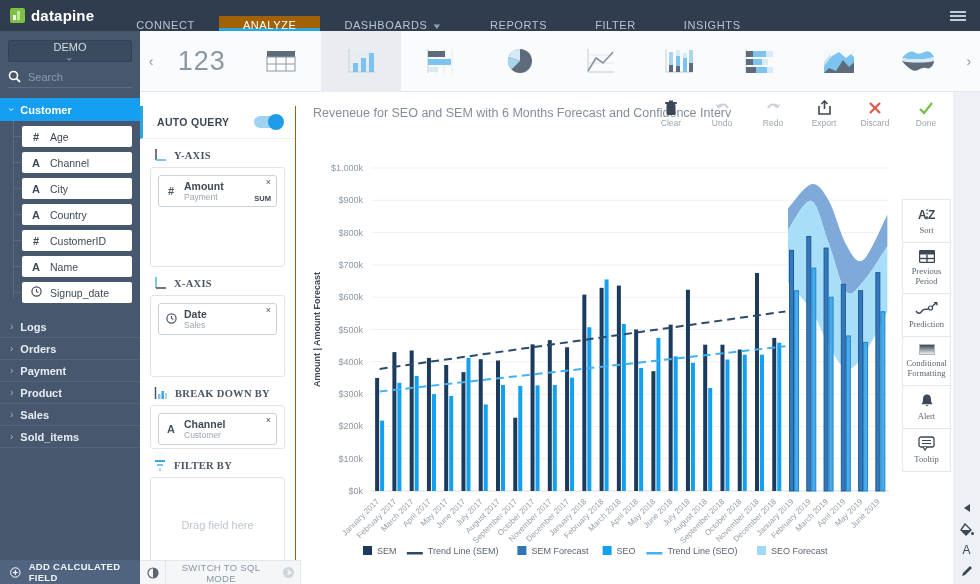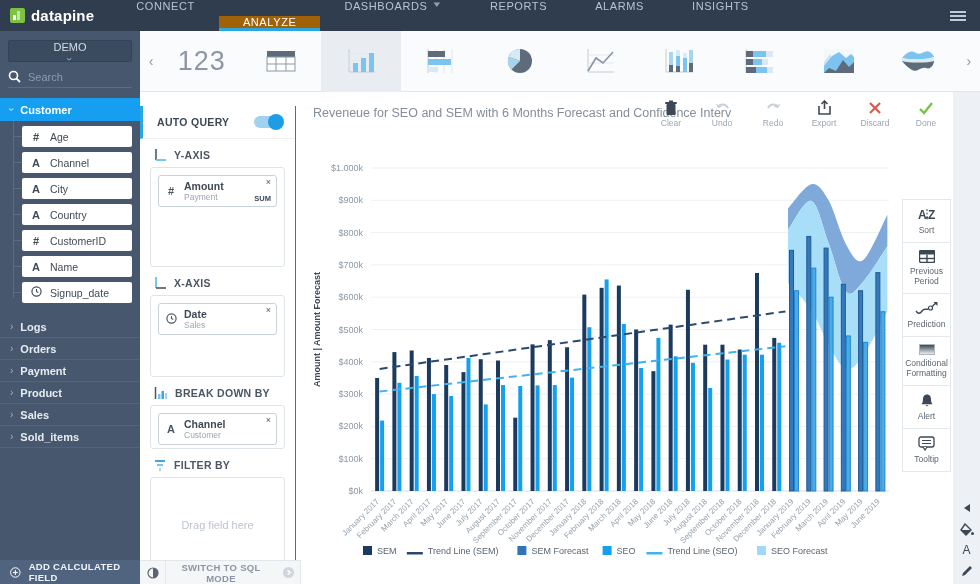--- a/index.html
+++ b/index.html
@@ -8,21 +8,21 @@
 
   
   .nav { position:absolute; left:0; top:0; width:980px; height:31px; background:#303d4e; display:flex; align-items:stretch; z-index:10; }
   .brand { display:flex; align-items:center; gap:6px; padding:0 18px 0 10px; }
   .brand-icon { width:15px; height:15px; background:#7dc243; border-radius:2px; position:relative; }
   .brand-icon span { position:absolute; bottom:3px; background:#fff; width:3px; }
   .brand-icon .b1 { left:3px; height:5px; }
   .brand-icon .b2 { left:7px; height:9px; background:#c6e3a4; }
   .brand-name { color:#fff; font-size:15px; font-weight:700; letter-spacing:.2px; }
   .nav-items { display:flex; align-items:stretch; flex:1; }
-  .nav-item { display:flex; align-items:flex-start; padding:0 24px; color:#b9c4cf; font-size:11px; letter-spacing:.6px; cursor:pointer; position:relative; }
+  .nav-item { display:flex; align-items:flex-end; padding:0 24px; color:#b9c4cf; font-size:11px; letter-spacing:.6px; cursor:pointer; position:relative; }
   .nav-item.active { background:#a16207; color:#fff; box-shadow:inset 0 -3px 0 #2aa7e0;margin-top:16px; }
   .nav-item .dd { margin-left:6px; font-size:8px; color:#8fa0b0; transform:scaleX(1.4); }
   .hamburger { display:flex; flex-direction:column; justify-content:center; gap:2px; padding:0 14px; cursor:pointer; }
   .hamburger i { display:block; width:16px; height:2px; background:#c2ccd6; }
 
   
   .sidebar { position:absolute; left:0; top:31px; width:140px; height:553px; background:#47586e; }
   .ds-select { margin:9px 8px 0 8px; height:22px; background:#3a4a5f; border:1px solid #324258; border-radius:2px; display:flex; align-items:center; justify-content:space-between; padding:0 8px; color:#d4dde6; font-size:11px; cursor:pointer;flex-direction:column; }
   .ds-select .chev { color:#8fa3b8; font-size:11px; display:inline-block; transform:rotate(90deg); }
   .search-row { margin:8px 8px 10px 8px; display:flex; align-items:flex-end; gap:7px; border-bottom:1px solid #5c6d83; padding-bottom:4px; }
@@ -47,53 +47,53 @@
   .pk-item { flex:1; height:61px; display:flex; align-items:center; justify-content:center; cursor:pointer; }
   .pk-item.selected { background:#e9edf2; }
   .pk-num { font-size:27px; color:#8a97a6; letter-spacing:1px; }
 
   
   .qpanel { position:absolute; left:140px; top:106px; width:156px; height:468px; background:#fff; border-right:1px solid #a16207; }
   .aq-row { height:33px; display:flex; align-items:center; justify-content:space-between; padding:0 12px 0 14px; border-left:3px solid #2aa7e0; border-bottom:1px solid #eef1f4; }
   .aq-label { font-size:10.5px; font-weight:700; color:#3c4855; letter-spacing:.3px; }
   .toggle { width:29px; height:12px; background:#9fd2f1; border-radius:7px; position:relative; cursor:pointer; }
   .toggle .knob { position:absolute; right:-1px; top:-2px; width:16px; height:16px; border-radius:50%; background:#1e9ce8; }
-  .qsec-head { display:flex; align-items:center; gap:8px; padding:10px 12px 6px 14px; font-size:10.5px; font-weight:700; color:#4a5663; letter-spacing:.3px; }
+  .qsec-head { display:flex; align-items:center; gap:8px; padding:10px 12px 6px 14px; font-size:10.5px; font-weight:700; color:#4a5663; letter-spacing:.3px;font-family:Liberation Serif, serif; }
   .dropbox { margin:0 10px; border:1px solid #dfe4e9; border-radius:3px; padding:7px; }
   .dropbox.h-y { height:100px; } .dropbox.h-x { height:82px; } .dropbox.h-b { height:44px; }
   .dropbox.h-f { height:96px; display:flex; align-items:center; justify-content:center; }
   .qchip { position:relative; border:1px solid #c9d1d9; border-radius:3px; background:#fff; height:32px; display:flex; align-items:center; padding:0 6px; gap:7px; cursor:grab; }
   .qchip .fi { color:#4a5663; }
   .qchip .nm { font-size:10.5px; font-weight:700; color:#3f4a55; line-height:11px; }
   .qchip .src { font-size:8.5px; color:#9aa5b0; line-height:10px; }
   .qchip .x { position:absolute; top:1px; right:5px; font-size:9px; color:#4a5663; cursor:pointer; }
   .qchip .agg { position:absolute; bottom:3px; right:5px; font-size:7.5px; font-weight:700; color:#3c4855;text-align:center; }
   .drag-hint { font-size:11px; color:#bcc5ce; }
   .sql-bar { position:absolute; left:140px; top:560px; width:161px; height:24px; background:#f4f6f8; border-top:1px solid #e2e7ec; border-right:1px solid #e2e7ec; display:flex; align-items:center; }
   .sql-cell-icon { width:26px; height:100%; border-right:1px solid #e2e7ec; display:flex; align-items:center; justify-content:center; cursor:pointer; }
-  .sql-label { flex:1; text-align:center; font-size:9.5px; font-weight:700; color:#8a96a3; letter-spacing:.3px; cursor:pointer; }
+  .sql-label { flex:1; text-align:center; font-size:9.5px; font-weight:400; color:#8a96a3; letter-spacing:.3px; cursor:pointer; }
   .sql-go { width:24px; display:flex; align-items:center; justify-content:center; cursor:pointer; }
 
   
   .canvas { position:absolute; left:301px; top:92px; width:652px; height:492px; background:#fff; }
   .chart-title { position:absolute; left:12px; top:14px; font-size:12.5px; color:#848e99; }
   .toolbar { position:absolute; right:10px; top:8px; display:flex; gap:17px; }
   .tb-btn { display:flex; flex-direction:column; align-items:center; gap:2px; cursor:pointer; width:34px; }
   .tb-btn .lbl { font-size:8.5px; color:#9aa5b0; }
   .tb-btn.disabled { cursor:default; }
   #chart-svg { position:absolute; left:5px; top:46px; }
   .ytick { font-size:9px; fill:#8d98a4; }
   .xtick { font-size:8px; fill:#97a1ac; }
   .ylabel { font-size:9px; font-weight:700; fill:#3f4a55; }
   .legend-label { font-size:9px; fill:#5a646e; }
 
   
   .tools { position:absolute; left:902px; top:200px; width:49px; display:flex; flex-direction:column; }
   .tool { background:#fff; border:1px solid #e3e8ed; margin-top:-1px; display:flex; flex-direction:column; align-items:center; justify-content:center; gap:3px; padding:7px 2px; cursor:pointer; }
-  .tool .tl { font-size:8.5px; color:#5a6570; text-align:center; line-height:10px; }
+  .tool .tl { font-size:8.5px; color:#5a6570; text-align:center; line-height:10px;font-family:Liberation Serif, serif; }
 
   
   .rstrip { position:absolute; left:953px; top:92px; width:27px; height:492px; background:#edf0f4; }
   .corner-tools { position:absolute; left:0; bottom:6px; width:27px; display:flex; flex-direction:column; align-items:center; gap:7px; }
   .corner-tools > div { cursor:pointer; width:16px; height:14px; display:flex; align-items:center; justify-content:center; }
   .cA { font-size:12px; color:#3c4855; font-weight:400; }
 </style>
 </head>
 <body>
 
@@ -115,21 +115,21 @@
           <span>ANALYZE</span>
         </div>
       <div class="nav-item">
           <span>DASHBOARDS</span>
           <span class="dd">▼</span>
         </div>
       <div class="nav-item">
           <span>REPORTS</span>
         </div>
       <div class="nav-item">
-          <span>ALARMS</span>
+          <span>FILTER</span>
         </div>
       <div class="nav-item">
           <span>INSIGHTS</span>
         </div>
     </nav>
     <div class="hamburger">
         <i></i>
         <i></i>
         <i></i>
       </div>

